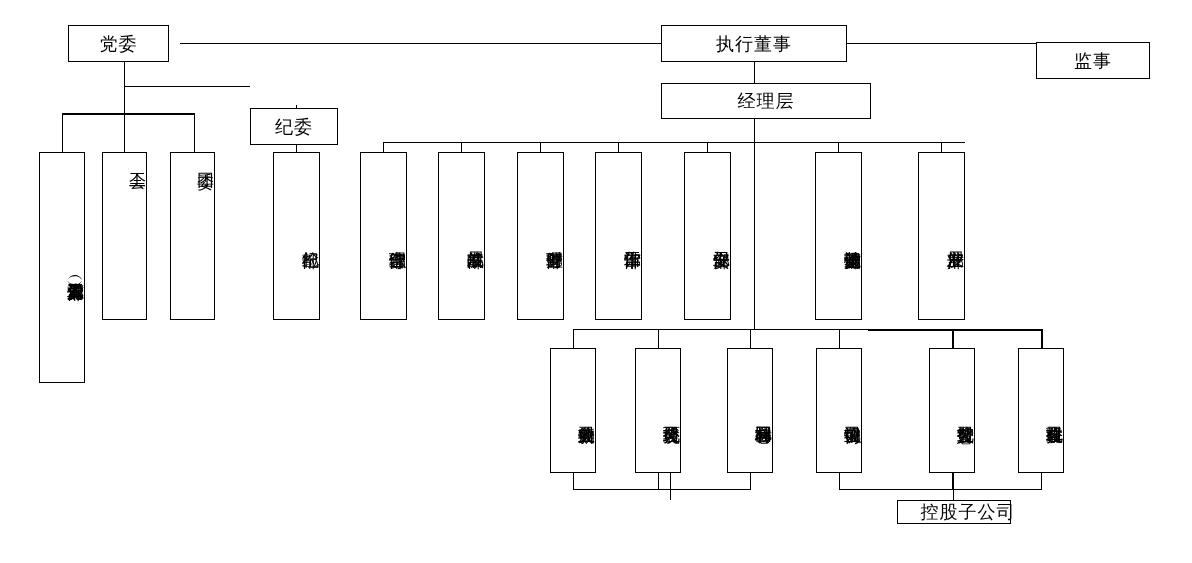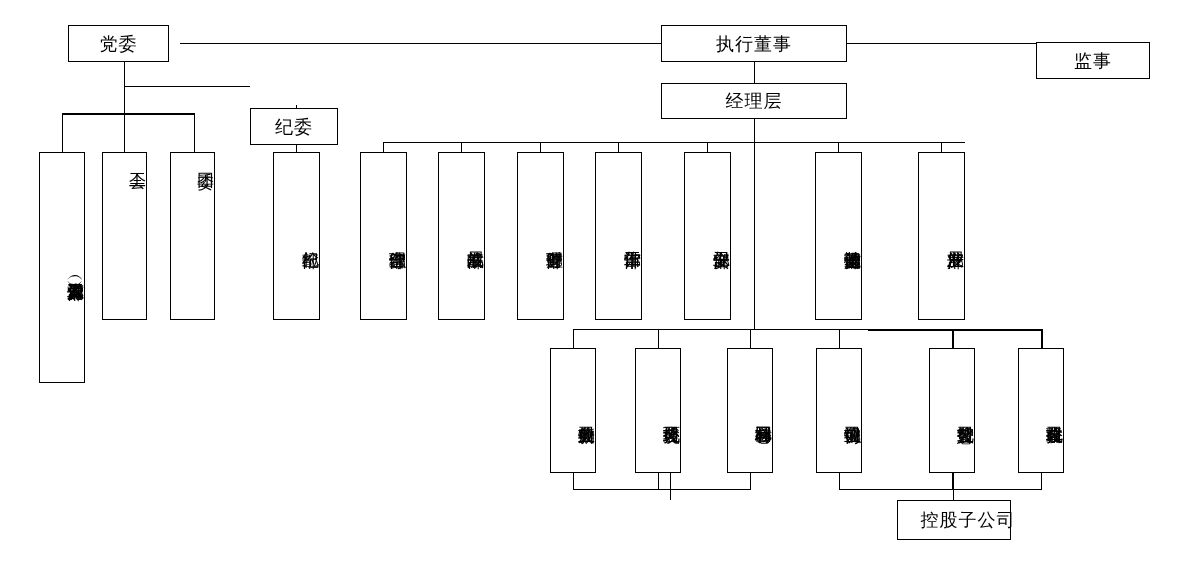--- a/index.html
+++ b/index.html
@@ -136,21 +136,21 @@
   </div>
 
   <div class="box h" style="left:1036px; top:42px; width:114px; height:37px;">
     <span>监事</span>
   </div>
 
   <div class="box h" style="left:250px; top:68px; width:88px; height:37px;margin-top:40px;">
     <span>纪委</span>
   </div>
 
-  <div class="box h" style="left:661px; top:83px; width:186px; height:36px;">
+  <div class="box h" style="left:661px; top:83px; width:210px; height:36px;">
     <span>经理层</span>
   </div>
 
   <div class="box v" style="left:39px; top:152px; width:46px; height:231px;">
     <span class="vtext">党群工作（人力资源）部</span>
   </div>
 
   <div class="box v spread" style="left:102px; top:152px; width:45px; height:168px;">
     <span class="vtext">工会</span>
   </div>
@@ -209,17 +209,17 @@
 
   <div class="box v" style="left:929px; top:348px; width:46px; height:125px;">
     <span class="vtext">北投智慧公司</span>
   </div>
 
   <div class="box v" style="left:1018px; top:348px; width:46px; height:125px;">
     <span class="vtext">北投卓联公司</span>
   </div>
 
 
-  <div class="box h" style="left:897px; top:500px; width:114px; height:40px;padding-left:28px;">
+  <div class="box h" style="left:897px; top:500px; width:114px; height:24px;padding-left:28px;">
     <span>控股子公司</span>
   </div>
 
 </div>
 
 </body></html>

